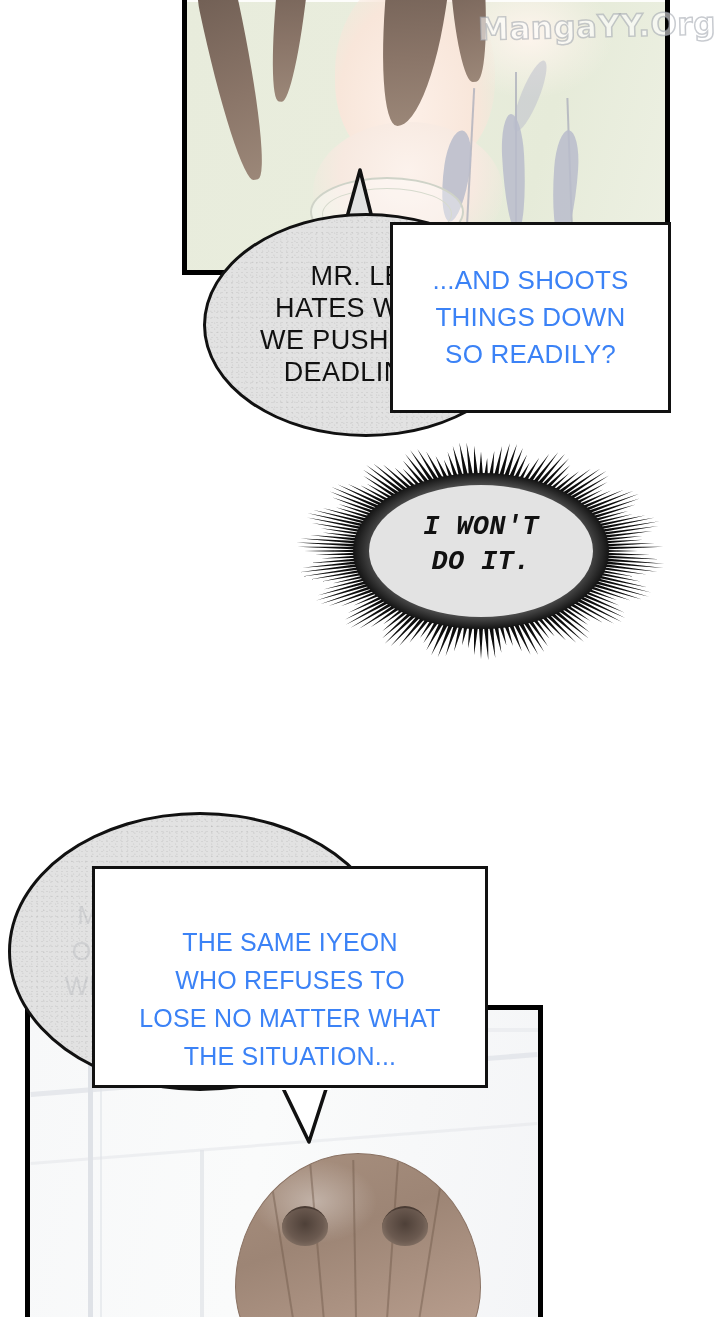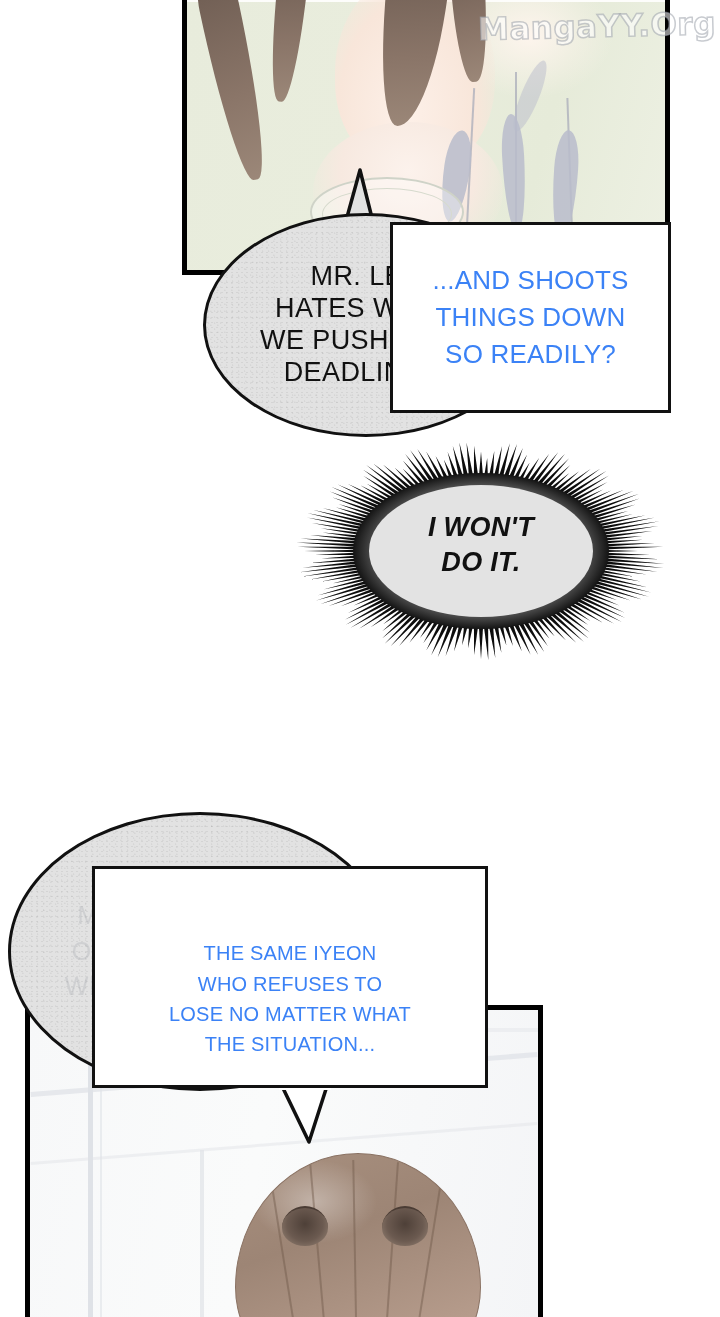--- a/index.html
+++ b/index.html
@@ -203,20 +203,21 @@
     font-style: italic;
     font-weight: 700;
     font-size: 27px;
     line-height: 1.3;
     text-align: center;
     color: #111;
     white-space: pre-line;
     letter-spacing: .3px;
     padding-bottom: 12px;
     box-sizing: border-box;
+    font-family: Liberation Mono, monospace;
   }
 
   
   .panel-bottom {
     position: absolute;
     left: 25px; top: 1005px;
     width: 518px; height: 320px;
     border: 5px solid #000;
     box-sizing: border-box;
     overflow: hidden;
@@ -290,21 +291,21 @@
     white-space: pre-line;
     letter-spacing: .3px;
     z-index: 1;
     pointer-events: none;
   }
   #caption-iyeon {
     left: 92px; top: 866px;
     width: 396px; height: 222px;
     z-index: 22;
   }
-  #caption-iyeon .rect-text { font-size: 20px; line-height: 1.52; margin-top: 44px; }
+  #caption-iyeon .rect-text { font-size: 25px; line-height: 1.52; margin-top: 44px; }
   .tail-down {
     position: absolute;
     left: 279px; top: 1082px;
     width: 52px; height: 62px;
     z-index: 21;
   }
 </style>
 </head>
 <body>
 

